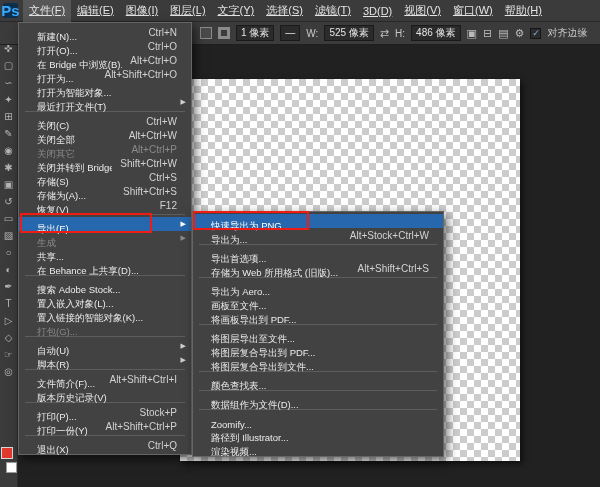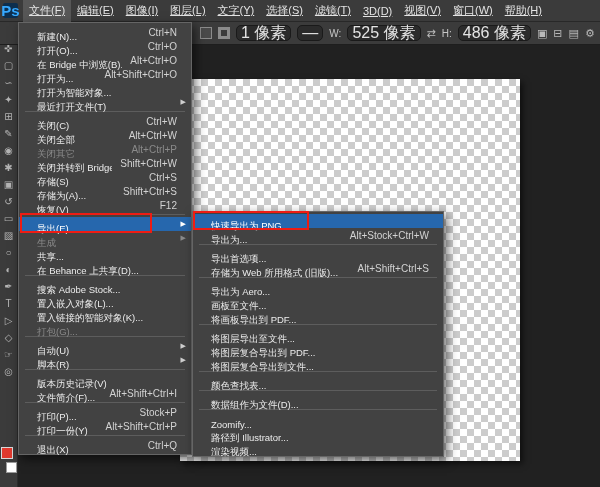--- a/index.html
+++ b/index.html
@@ -36,22 +36,22 @@
     position: absolute; top: 22px; left: 0; right: 0; height: 23px;
     background: #3b3b3b; border-bottom: 1px solid #1e1e1e;
     display: flex; align-items: center; gap: 6px;
     padding-left: 200px; padding-right: 4px;
     font-size: 10px; color: #cfcfcf; z-index: 10; white-space: nowrap;
   }
   .swatch { width: 12px; height: 12px; flex: 0 0 auto; }
   .swatch.fill { background: #4a4a4a; border: 1px solid #8b8b8b; }
   .swatch.stroke { background: transparent; border: 3px solid #8b8b8b; }
   .value-box {
-    background: #2b2b2b; border: 1px solid #1a1a1a; border-radius: 5px;
-    padding: 1px 4px; color: #e4e4e4; font-size: 16px; line-height: 12px;
+    background: #2b2b2b; border: 1px solid #1a1a1a; border-radius: 0;
+    padding: 1px 4px; color: #e4e4e4; font-size: 10px; line-height: 12px;
   }
   .opt-label { color: #c7c7c7; }
   .link-icon, .ob-icon { color: #b9b9b9; font-size: 11px; }
   .checkbox {
     width: 11px; height: 11px; background: #2b2b2b; border: 1px solid #151515;
     display: inline-flex; align-items: center; justify-content: center;
     color: #7db6e8; font-size: 9px; flex: 0 0 auto;
   }
 
   
@@ -422,30 +422,30 @@
     </div>
 
     <div class="menu-item">
       <span class="mi-label">脚本(R)</span>
       <span class="mi-shortcut"></span>
       <span class="mi-arrow">▶</span>
     </div>
 
   <div class="menu-sep"></div>
     <div class="menu-item">
-      <span class="mi-label">版本历史记录(V)</span>
-      <span class="mi-shortcut"></span>
-      <span class="mi-arrow"></span>
-    </div>
-
-    <div class="menu-item">
       <span class="mi-label">文件简介(F)...</span>
       <span class="mi-shortcut">Alt+Shift+Ctrl+I</span>
       <span class="mi-arrow"></span>
     </div>
+
+    <div class="menu-item">
+      <span class="mi-label">版本历史记录(V)</span>
+      <span class="mi-shortcut"></span>
+      <span class="mi-arrow"></span>
+    </div>
   <div class="menu-sep"></div>
     <div class="menu-item">
       <span class="mi-label">打印(P)...</span>
       <span class="mi-shortcut">Stock+P</span>
       <span class="mi-arrow"></span>
     </div>
 
     <div class="menu-item">
       <span class="mi-label">打印一份(Y)</span>
       <span class="mi-shortcut">Alt+Shift+Ctrl+P</span>

